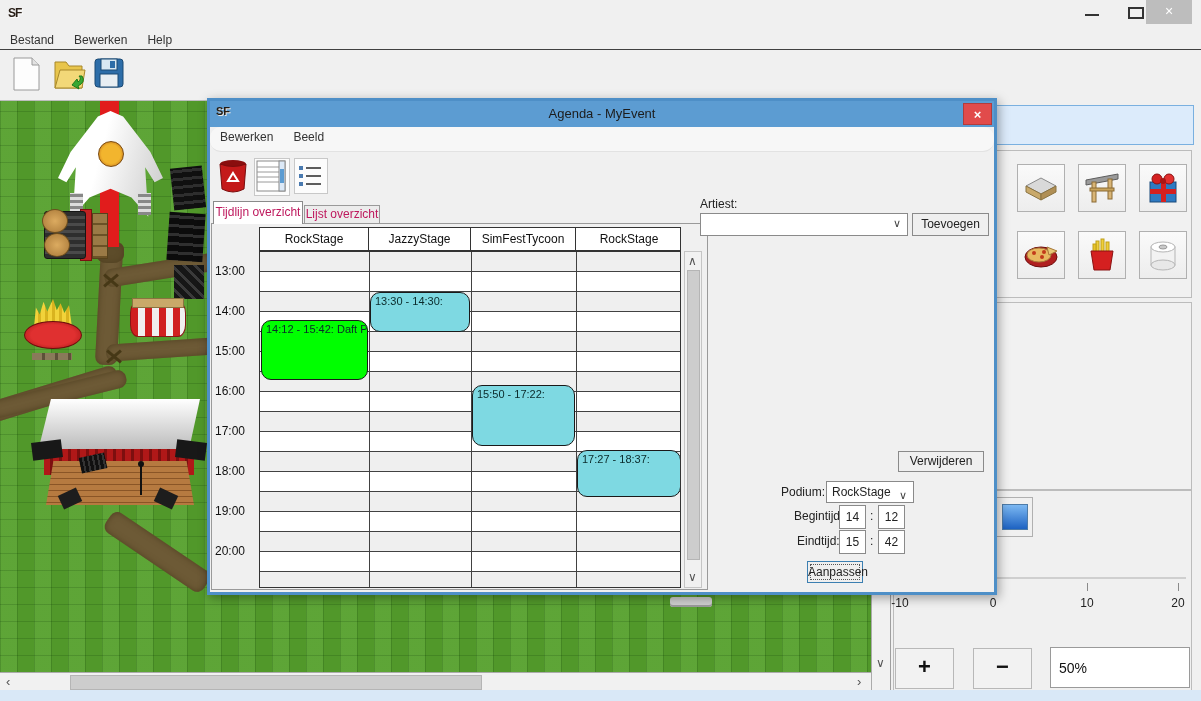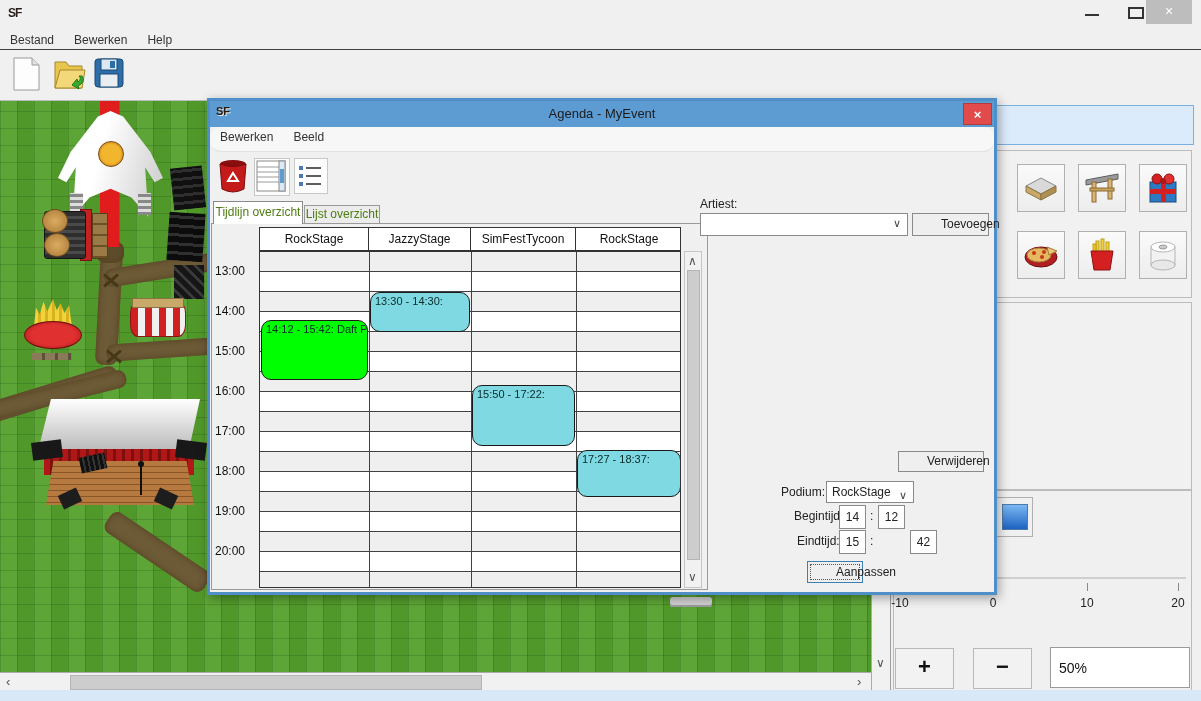--- a/index.html
+++ b/index.html
@@ -54,34 +54,34 @@
   #bottom-strip{left:0;top:690px;width:1201px;height:11px;background:#d9e8f7;}
   
   #dialog{left:207px;top:98px;width:790px;height:497px;border:3px solid #4e8fc7;background:#f0f0f0;box-sizing:border-box;box-shadow:2px 3px 10px rgba(0,0,0,.35);}
   #dlg-titlebar{left:0;top:0;width:784px;height:26px;background:#5c9cd2;}
   #dlg-title{left:0;top:5px;width:784px;text-align:center;font-size:13px;color:#1c1c1c;}
   #dlg-logo{left:6px;top:4px;font-size:11px;font-weight:bold;color:#241c14;text-shadow:1px 1px 0 #e8e8e8;}
   #dlg-close{left:753px;top:2px;width:29px;height:22px;background:#e14b4b;color:#fff;font-weight:bold;font-size:13px;text-align:center;line-height:21px;border:1px solid #b23c3c;box-sizing:border-box;}
   #dlg-menubar{left:0;top:26px;width:784px;height:24px;background:#f7f7f7;border-bottom:1px solid #e2e2e2;border-radius:11px;}
   #dlg-toolbar{left:0;top:50px;width:784px;height:50px;}
   .dlg-tool{position:absolute;top:7px;background:#fcfcfc;border:1px solid #c8c8c8;}
-  .tab{position:absolute;font-size:12px;color:#4d7c0f;text-align:center;box-sizing:border-box;}
+  .tab{position:absolute;font-size:12px;color:#be185d;text-align:center;box-sizing:border-box;}
   .tab.active{background:#fff;border:1px solid #8a8a8a;border-bottom:none;z-index:3;}
   .tab.inactive{background:#ececec;border:1px solid #9a9a9a;z-index:1;}
   #tabpage{left:1px;top:122px;width:497px;height:367px;border:1px solid #9a9a9a;background:#f0f0f0;box-sizing:border-box;}
   #sched-header{position:absolute;left:47px;top:3px;width:422px;height:24px;background:#fff;border:1px solid #333;box-sizing:border-box;}
   .hdr-cell{position:absolute;top:0;height:22px;border-right:1px solid #333;box-sizing:border-box;font-size:12px;text-align:center;line-height:22px;color:#111;}
   .time-label{position:absolute;left:3px;width:42px;font-size:12px;color:#111;}
   #sched-grid{position:absolute;left:47px;top:27px;width:422px;height:337px;background:#fff;border:1px solid #333;box-sizing:border-box;overflow:hidden;}
   .grid-row{position:absolute;left:0;width:100%;height:20px;border-bottom:1px solid #414141;box-sizing:border-box;}
   .vline{position:absolute;top:0;width:1px;height:100%;background:#414141;}
   .event{position:absolute;border:1px solid #1a1a1a;border-radius:10px;box-sizing:border-box;font-size:11px;color:#0a2a2a;padding:2px 0 0 4px;overflow:hidden;white-space:nowrap;z-index:5;}
   #sched-scroll{position:absolute;left:472px;top:27px;width:18px;height:337px;background:#f1f1f1;border:1px solid #c5c5c5;box-sizing:border-box;}
   .dlg-label{position:absolute;font-size:12px;color:#222;}
-  .dlg-btn{position:absolute;background:#efefef;border:1px solid #8a8a8a;font-size:12px;color:#222;text-align:center;box-sizing:border-box;padding-left:28px;}
+  .dlg-btn{position:absolute;background:#efefef;border:1px solid #8a8a8a;font-size:12px;color:#222;text-align:center;box-sizing:border-box;}
   .dd{position:absolute;background:#fff;border:1px solid #8a8a8a;box-sizing:border-box;font-size:12px;color:#222;}
   .dd .chev{position:absolute;right:6px;top:3px;color:#444;font-size:11px;}
   .field{position:absolute;background:#fff;border:1px solid #8a8a8a;box-sizing:border-box;font-size:12px;color:#222;text-align:center;line-height:22px;}
   #artist-list{left:488px;top:139px;width:292px;height:208px;background:#fff;border:1px solid #d6d6d6;box-sizing:border-box;}
   .list-item{font-size:12px;color:#111;padding:4px 0 0 5px;}
   #apply-btn{outline:1px dotted #555;outline-offset:-4px;border:1px solid #3c7fb1;}
 </style>
 </head>
 <body>
 
@@ -361,17 +361,17 @@
     </div>
 
     <div class="dlg-label" style="left:584px;top:408px;">Begintijd:</div>
     <div class="field" style="left:629px;top:404px;width:27px;height:24px;">14</div>
     <div class="dlg-label" style="left:660px;top:408px;">:</div>
     <div class="field" style="left:668px;top:404px;width:27px;height:24px;">12</div>
 
     <div class="dlg-label" style="left:587px;top:433px;">Eindtijd:</div>
     <div class="field" style="left:629px;top:429px;width:27px;height:24px;">15</div>
     <div class="dlg-label" style="left:660px;top:433px;">:</div>
-    <div class="field" style="left:668px;top:429px;width:27px;height:24px;margin-left:32px;">42</div>
+    <div class="field" style="left:668px;top:429px;width:27px;height:24px;">42</div>
 
     <div id="apply-btn" class="dlg-btn" style="left:597px;top:460px;width:56px;height:22px;line-height:20px;">Aanpassen</div>
   <div class="tab active" style="left:3px;top:100px;width:90px;height:23px;line-height:21px;position:absolute;">Tijdlijn overzicht</div><div class="tab inactive" style="left:94px;top:104px;width:76px;height:19px;line-height:17px;position:absolute;">Lijst overzicht</div></div>
 </div>
 
 </body></html>

